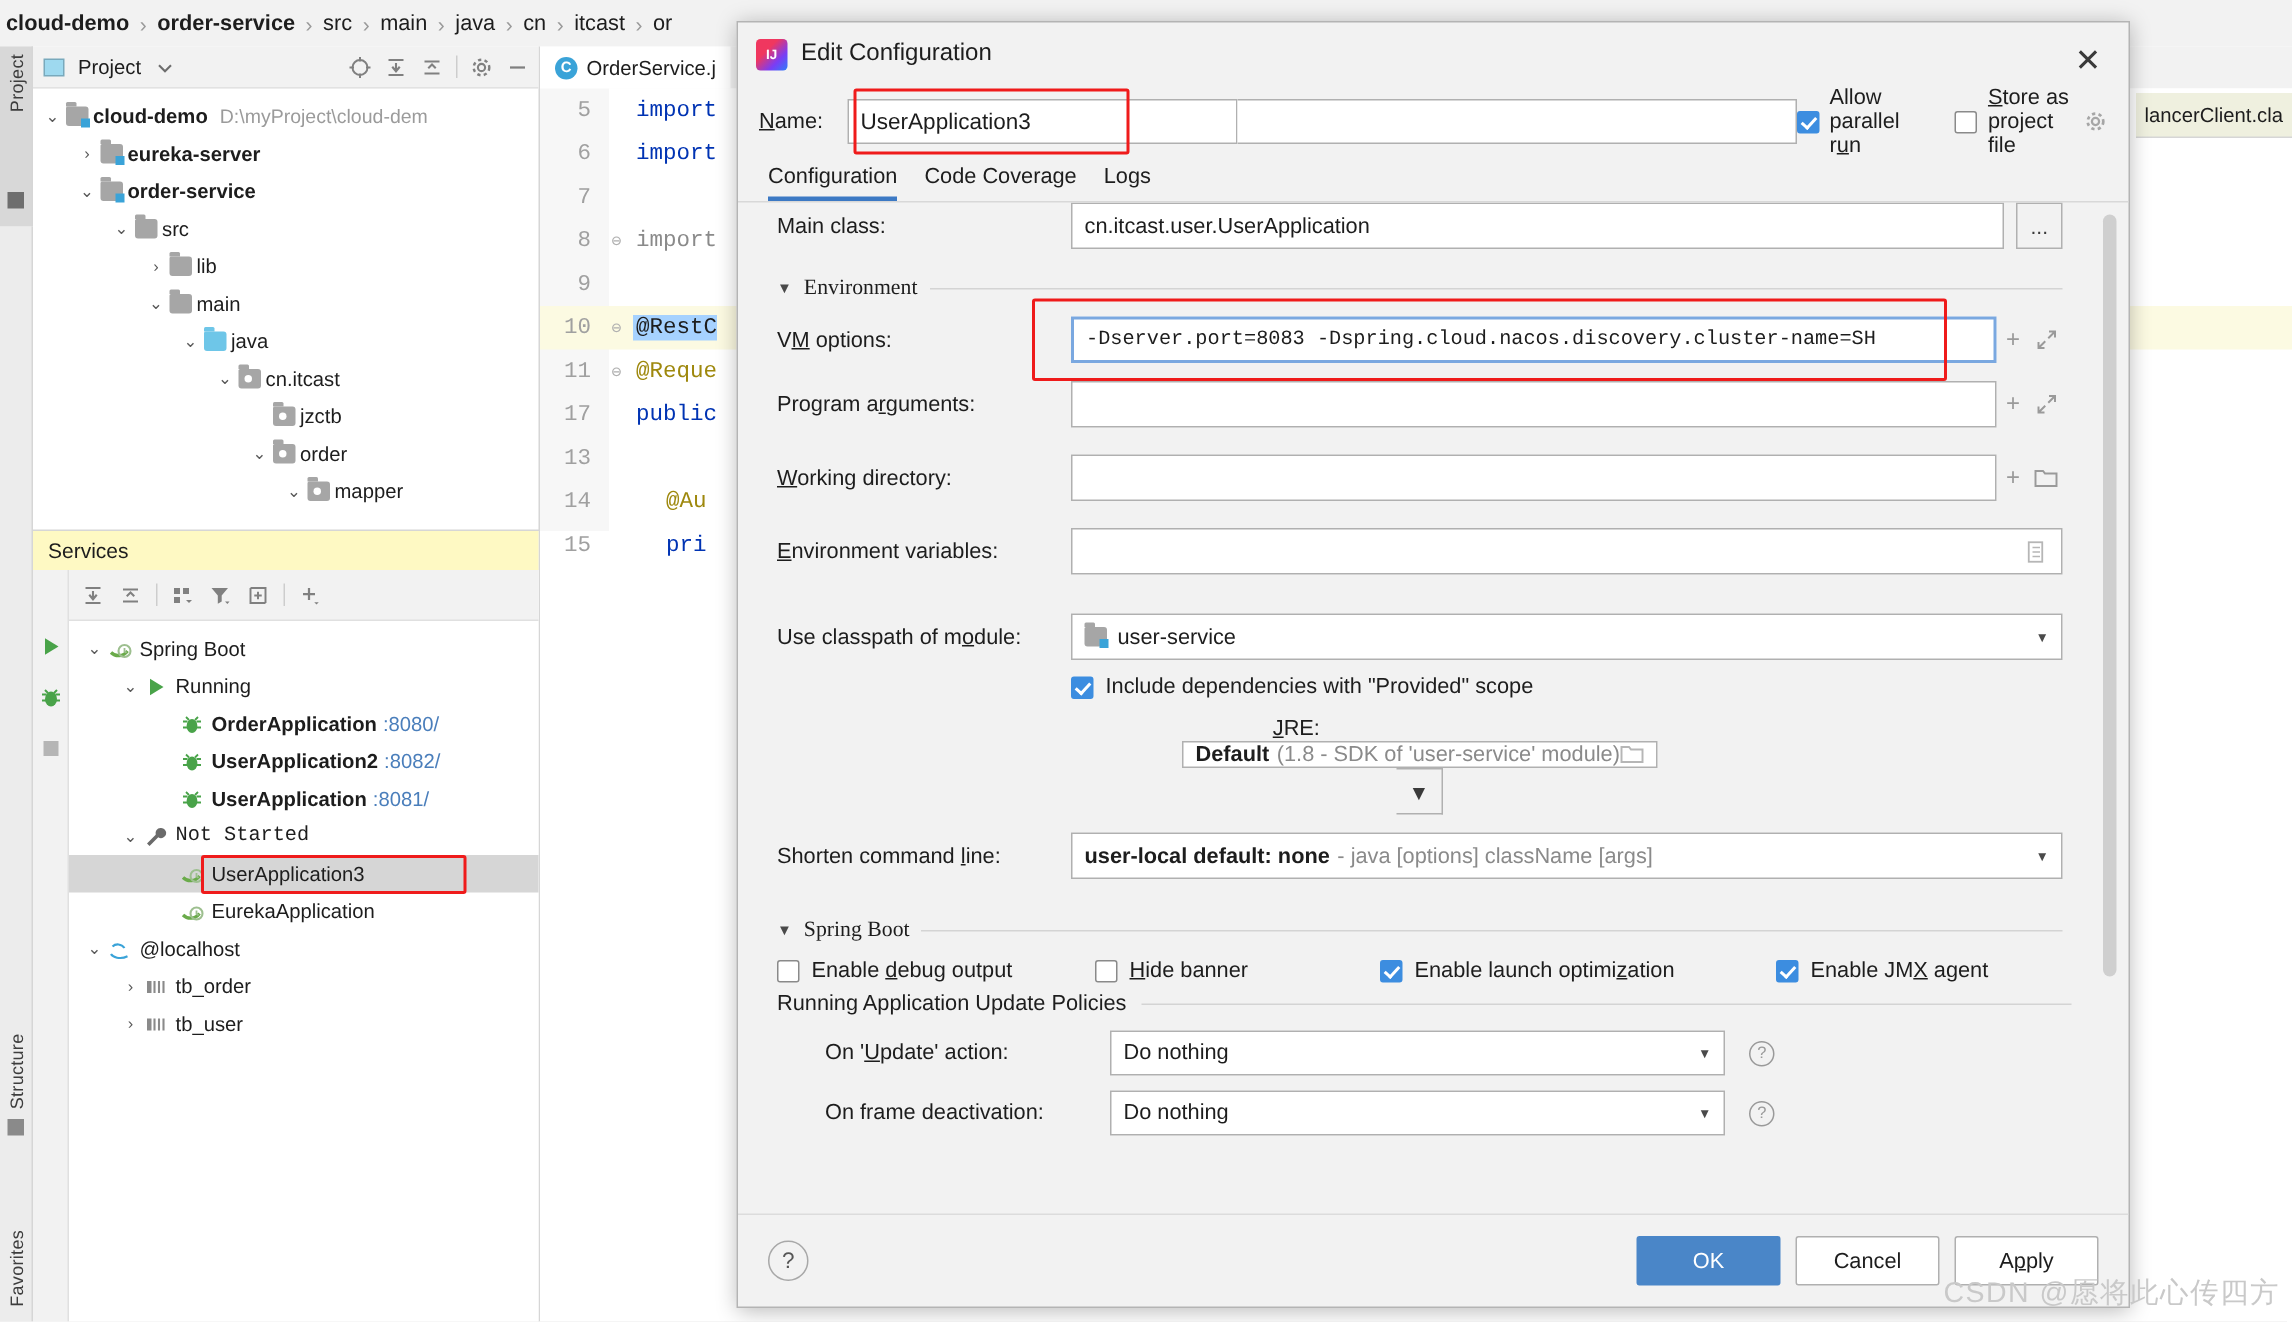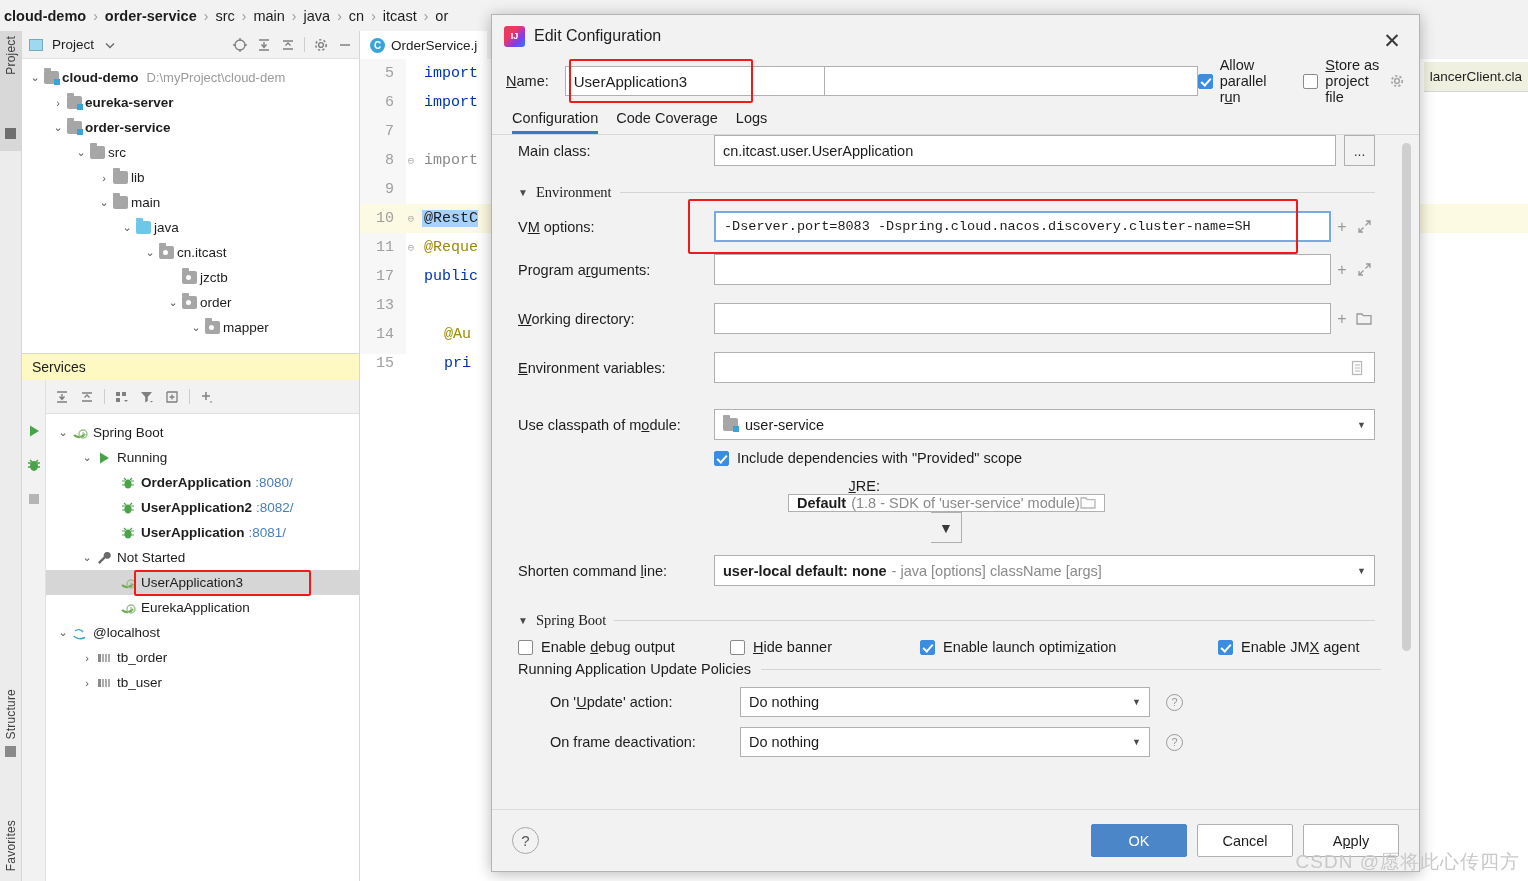--- a/index.html
+++ b/index.html
@@ -671,21 +671,21 @@
                     <path d="M2 6h3M11 6h3M2 10h3M11 10h3M4 3l2 2M12 3l-2 2" stroke="#49a349" stroke-width="1.2"></path>
                   </svg></span>
                 <span class="sname" style="margin-left: 5px;">UserApplication</span>
                 <span class="sport">:8081/</span>
               </div>
               <div class="snode" style="padding-left: 32px;">
                 <span class="chev">⌄</span>
                 <span class="mini-icon" style="opacity: 1;"><svg width="16" height="16" viewBox="0 0 16 16">
                     <path d="M11 2a3.4 3.4 0 0 0-3.2 4.5L2 12.3 3.7 14l5.8-5.8A3.4 3.4 0 1 0 11 2Z" fill="#6a6a6a"></path>
                   </svg></span>
-                <span class="" style="margin-left: 5px;">Not Started</span>
+                <span class="" style="margin-left: 5px; font-family: Liberation Mono, monospace;">Not Started</span>
               </div>
               <div class="snode sel" style="padding-left: 56px;">
                 <span class="chev empty">›</span>
                 <span class="mini-icon" style="opacity: 1;"><svg width="16" height="16" viewBox="0 0 16 16">
                     <path d="M2 10c3 3 8 3 11-1" fill="none" stroke="#6aab4a" stroke-width="2.2"></path>
                     <circle cx="11" cy="9" r="4" fill="none" stroke="#9dbf8f" stroke-width="1.4"></circle>
                     <path d="M11 7v2.3l1.4.9" stroke="#9dbf8f" stroke-width="1.2" fill="none"></path>
                   </svg></span>
                 <span class="" style="margin-left: 5px;">UserApplication3</span>
               </div>
@@ -887,21 +887,21 @@
 
         <div class="sb-row">
           <span class="sb-cb" style="width:212px;">
             <span class="box"></span>
             <span><span>Enable </span><u>d</u><span>ebug output</span></span>
           </span>
           <span class="sb-cb" style="width:190px;">
             <span class="box"></span>
             <span><u>H</u><span>ide banner</span></span>
           </span>
-          <span class="sb-cb" style="width:298px;">
+          <span class="sb-cb" style="width:264px;">
             <span class="box on"></span>
             <span><span>Enable launch optimi</span><u>z</u><span>ation</span></span>
           </span>
           <span class="sb-cb">
             <span class="box on"></span>
             <span><span>Enable JM</span><u>X</u><span> agent</span></span>
           </span>
         </div>
 
         <div class="rap-box">

